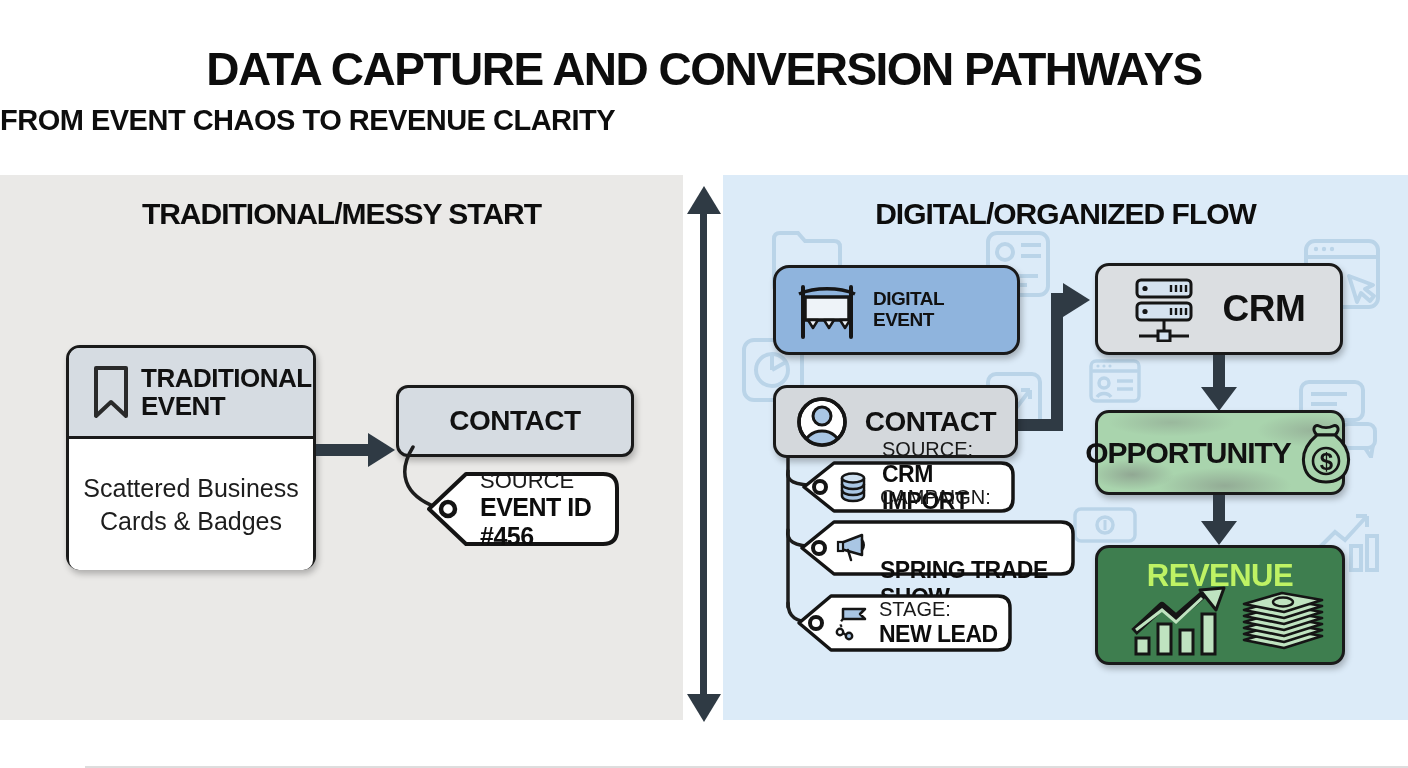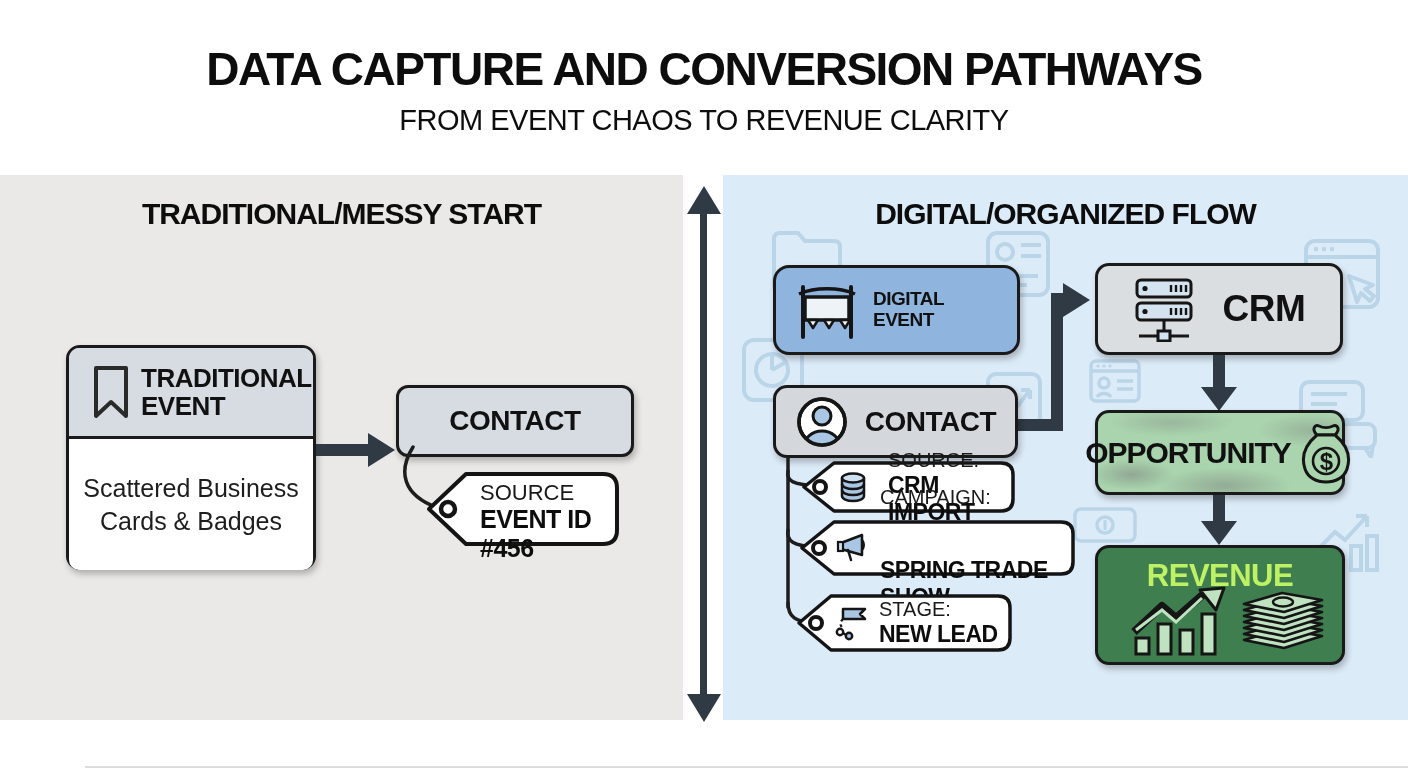--- a/index.html
+++ b/index.html
@@ -1,22 +1,22 @@
 <!DOCTYPE html>
 <html><head>
 <meta charset="utf-8">
 <style>
   html,body{margin:0;padding:0;background:#fff;}
   #stage{position:relative;width:1408px;height:768px;background:#ffffff;overflow:hidden;
          font-family:"Liberation Sans","DejaVu Sans",sans-serif;color:#111;}
   
   .title{position:absolute;top:42px;left:0;width:100%;text-align:center;
          font-size:46px;font-weight:bold;letter-spacing:-1.5px;color:#0d0d0d;}
-  .subtitle{position:absolute;top:104px;left:0;width:100%;text-align:center;
-         font-size:29px;font-weight:normal;letter-spacing:-0.5px;color:#0d0d0d;}
+  .subtitle{position:absolute;top:104px;left:0;width:100%;
+         font-size:29px;font-weight:bold;letter-spacing:-0.5px;color:#0d0d0d;}
   
   .panel{position:absolute;top:175px;height:545px;}
   #left-panel{left:0;width:683px;background:#eae9e7;}
   #right-panel{left:723px;width:685px;background:#dcebf8;}
   .panel-heading{position:absolute;top:22px;left:0;width:100%;text-align:center;
          font-size:30px;font-weight:bold;letter-spacing:-1px;color:#0d0d0d;}
   
   .div-line{position:absolute;left:700px;top:212px;width:7px;height:484px;background:#2f3a44;}
   .tri{position:absolute;width:0;height:0;}
   .div-top{left:687px;top:186px;border-left:17px solid transparent;border-right:17px solid transparent;border-bottom:28px solid #2f3a44;}
@@ -96,21 +96,21 @@
 
     <svg class="faint" style="left:0;top:0;opacity:1;" width="683" height="545" viewBox="0 0 683 545">
       <path d="M 413 272 C 398 296 402 320 438 333" fill="none" stroke="#1d1d1d" stroke-width="3.5" stroke-linecap="round"></path>
     </svg>
 
     <div class="tagwrap" style="left:424px;top:296px;width:196px;height:76px;">
       <svg width="196" height="76" viewBox="0 0 196 76">
         <path d="M 42 3 H 179 Q 193 3 193 17 V 59 Q 193 73 179 73 H 42 L 5 38 Z" fill="#ffffff" stroke="#141414" stroke-width="4" stroke-linejoin="round"></path>
         <circle cx="24" cy="38" r="7" fill="#ffffff" stroke="#141414" stroke-width="4.5"></circle>
       </svg>
-      <div class="tagtext" style="left:56px;margin-top:12px;">
+      <div class="tagtext" style="left:56px;">
         <span class="taglabel" style="font-size:22px;">SOURCE</span>
         <span class="tagvalue" style="font-size:25px;">EVENT ID #456</span>
       </div>
     </div>
   </div>
 
   <div class="div-line"></div>
   <div class="tri div-top"></div>
   <div class="tri div-bot"></div>
 
@@ -233,21 +233,21 @@
         <path d="M 34 3 H 201 Q 213 3 213 15 V 39 Q 213 51 201 51 H 34 L 4 27 Z" fill="#ffffff" stroke="#141414" stroke-width="3.5" stroke-linejoin="round"></path>
         <circle cx="20" cy="27" r="6" fill="#ffffff" stroke="#141414" stroke-width="4"></circle>
       </svg>
       <span class="tagicon" style="left:38px;top:11px;">
         <svg width="30" height="32" viewBox="0 0 30 32">
           <path d="M4 7 V25 a11 5 0 0 0 22 0 V7" fill="#a9c6e4" stroke="#151515" stroke-width="2.5"></path>
           <ellipse cx="15" cy="7" rx="11" ry="4.5" fill="#cfe0f0" stroke="#151515" stroke-width="2.5"></ellipse>
           <path d="M4 13 a11 5 0 0 0 22 0 M4 19 a11 5 0 0 0 22 0" fill="none" stroke="#151515" stroke-width="2.5"></path>
         </svg>
       </span>
-      <div class="tagtext" style="left:88px;">
+      <div class="tagtext" style="left:82px;justify-content:flex-end;">
         <span class="taglabel">SOURCE:</span>
         <span class="tagvalue">CRM IMPORT</span>
       </div>
     </div>
 
     <div class="tagwrap" style="left:75px;top:344px;width:278px;height:58px;">
       <svg width="278" height="58" viewBox="0 0 278 58">
         <path d="M 36 3 H 263 Q 275 3 275 15 V 43 Q 275 55 263 55 H 36 L 4 29 Z" fill="#ffffff" stroke="#141414" stroke-width="3.5" stroke-linejoin="round"></path>
         <circle cx="21" cy="29" r="6" fill="#ffffff" stroke="#141414" stroke-width="4"></circle>
       </svg>

